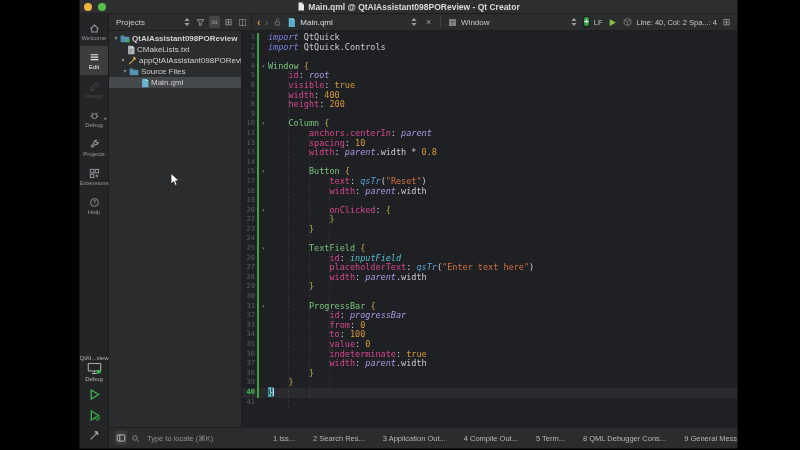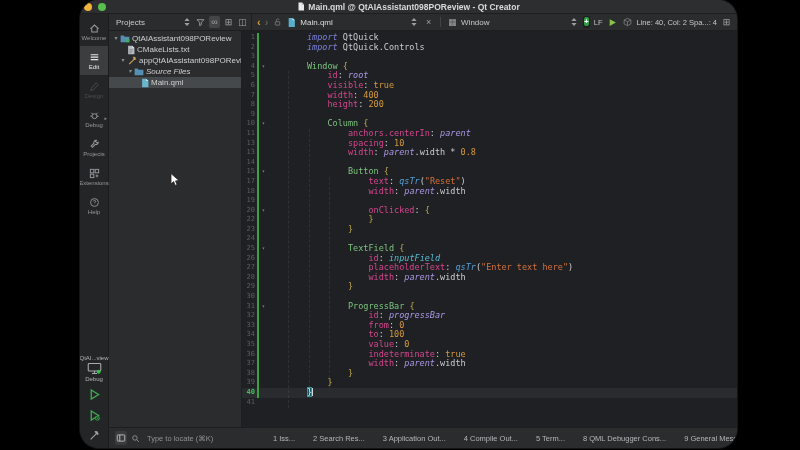--- a/index.html
+++ b/index.html
@@ -1,20 +1,20 @@
 <!DOCTYPE html>
 <html><head>
 <meta charset="utf-8">
 <style>
   html,body{margin:0;padding:0;}
   body{width:800px;height:450px;background:#000;overflow:hidden;
        font-family:"Liberation Sans",sans-serif;-webkit-font-smoothing:antialiased;}
   .desktop{position:relative;width:800px;height:450px;background:#000;}
   .qtwindow{position:absolute;left:80px;top:0;width:657px;height:448px;
-            background:#28292a;border-radius:19px;overflow:hidden;
+            background:#28292a;border-radius:0;overflow:hidden;
             box-shadow:0 0 0 1px #151515;display:flex;flex-direction:column;}
 
   
   .titlebar{height:13px;flex:none;background:#2d2e2f;border-bottom:1px solid #1e1e1e;
             position:relative;display:flex;align-items:center;}
   .tlight{width:8px;height:8px;border-radius:50%;flex:none;}
   .tl-yellow{background:#f0b43c;margin-left:4px;}
   .tl-green{background:#58c04c;margin-left:6px;}
   .title-wrap{position:absolute;left:0;right:0;top:0;bottom:0;display:flex;
               align-items:center;justify-content:center;gap:3px;pointer-events:none;}
@@ -61,36 +61,36 @@
   .eol{color:#bfc1c3;font-size:7.5px;}
   .cursor-label{color:#c6c8ca;font-size:7.5px;white-space:nowrap;}
   .spacer{flex:1;}
 
   
   .content-row{flex:1;display:flex;min-height:0;}
   .navpanel{width:132px;flex:none;background:#2b2c2d;border-right:1px solid #1e1e1e;
             padding-top:2px;font-size:8px;color:#ced0d2;overflow:hidden;}
   .trow{height:11px;display:flex;align-items:center;white-space:nowrap;}
   .trow.selected{background:#46494b;}
-  .trow.bold .tlabel{font-weight:normal;}
+  .trow.bold .tlabel{font-weight:bold;}
   .tarrow{width:8px;flex:none;text-align:center;color:#8b8e90;font-size:6px;line-height:11px;}
   .tlabel{margin-left:2px;}
 
   
   .editor{flex:1;background:#1f2023;position:relative;overflow:hidden;padding-top:2px;
           font-family:"DejaVu Sans Mono",monospace;font-size:8.5px;}
   .iguide{position:absolute;border-left:1px dashed rgba(255,255,255,.08);width:0;}
   .cline{height:9.6px;line-height:9.6px;display:flex;white-space:pre;position:relative;}
   .cline.cur{background:rgba(255,255,255,.05);}
   .lnum{width:13px;flex:none;text-align:right;color:#58615a;font-size:7px;line-height:9.6px;}
   .cline.cur .lnum{color:#3fc257;font-weight:bold;}
   .gbar{width:2px;flex:none;margin-left:2px;}
   .gbar.on{background:#3ba244;}
   .fcol{width:9px;flex:none;text-align:center;color:#7e8286;font-size:5.5px;line-height:9.6px;}
-  .ctext{flex:1;margin-left:39px;}
+  .ctext{flex:1;}
   .tk-kw{color:#7a80d8;font-style:italic;}
   .tk-ty{color:#7cc47f;}
   .tk-br{color:#c3aa4e;}
   .tk-prop{color:#d5468f;}
   .tk-num{color:#d79a3c;}
   .tk-str{color:#d4713d;}
   .tk-fn{color:#56a0d6;font-style:italic;}
   .tk-idp{color:#a996e2;font-style:italic;}
   .tk-idc{color:#58bcd1;font-style:italic;}
   .tk-pl{color:#c9cdd1;}
@@ -326,21 +326,21 @@
               </div>
               <div class="trow" style="padding-left: 10px;">
                 <span class="tarrow">▾</span>
                 <span class="icon">
                   <svg width="10" height="10" viewBox="0 0 16 16" fill="none" stroke="#c9a35a" stroke-width="1.8">
                     <path d="M10 2.5l3.5 3.5M12 4.5l-8.5 8.5M9.5 2l3 .5 1 3"></path>
                   </svg>
                 </span>
                 <span class="tlabel">appQtAIAssistant098POReview</span>
               </div>
-              <div class="trow" style="padding-left: 17px; font-style: italic;">
+              <div class="trow" style="padding-left: 12px;">
                 <span class="tarrow">▾</span>
                 <span class="icon">
                   <svg width="10" height="9" viewBox="0 0 16 14">
                     <path d="M1 2h5l1.3 2H15v9H1z" fill="#5590b4"></path>
                   </svg>
                 </span>
                 <span class="tlabel">Source Files</span>
               </div>
               <div class="trow selected" style="padding-left: 24px;">
                 <span class="tarrow"></span>

